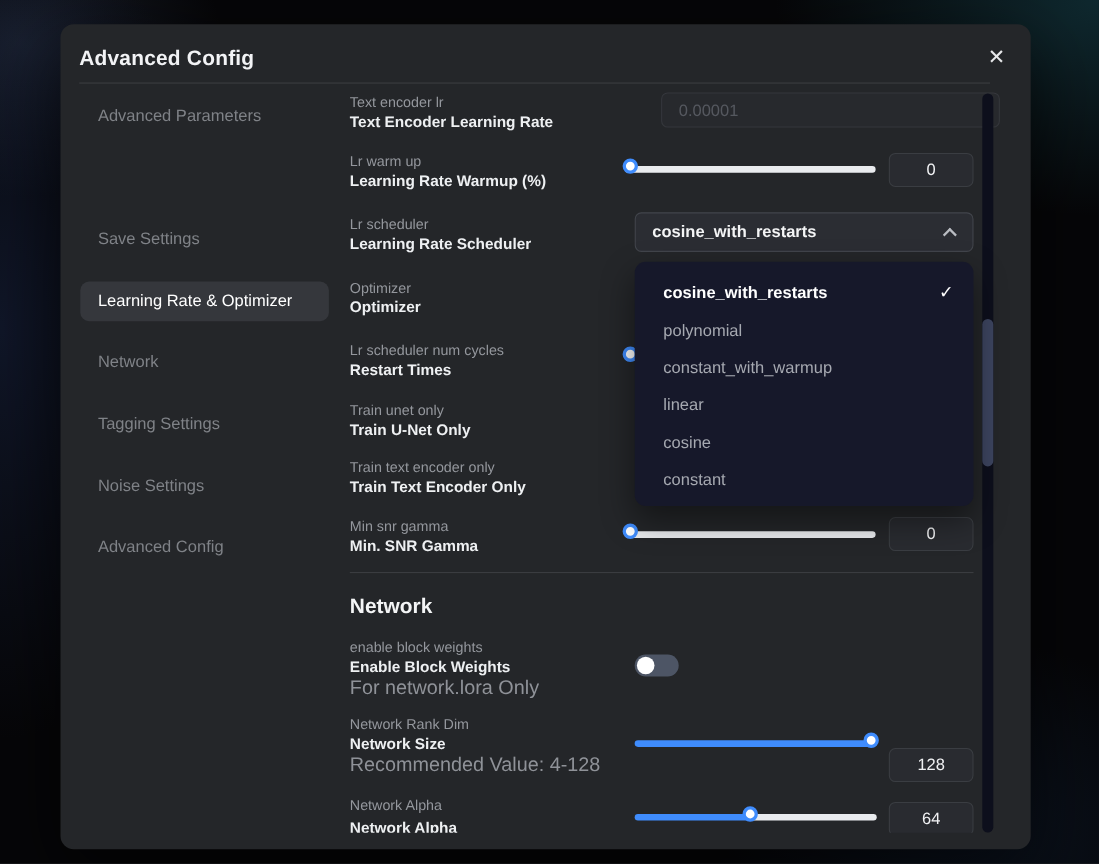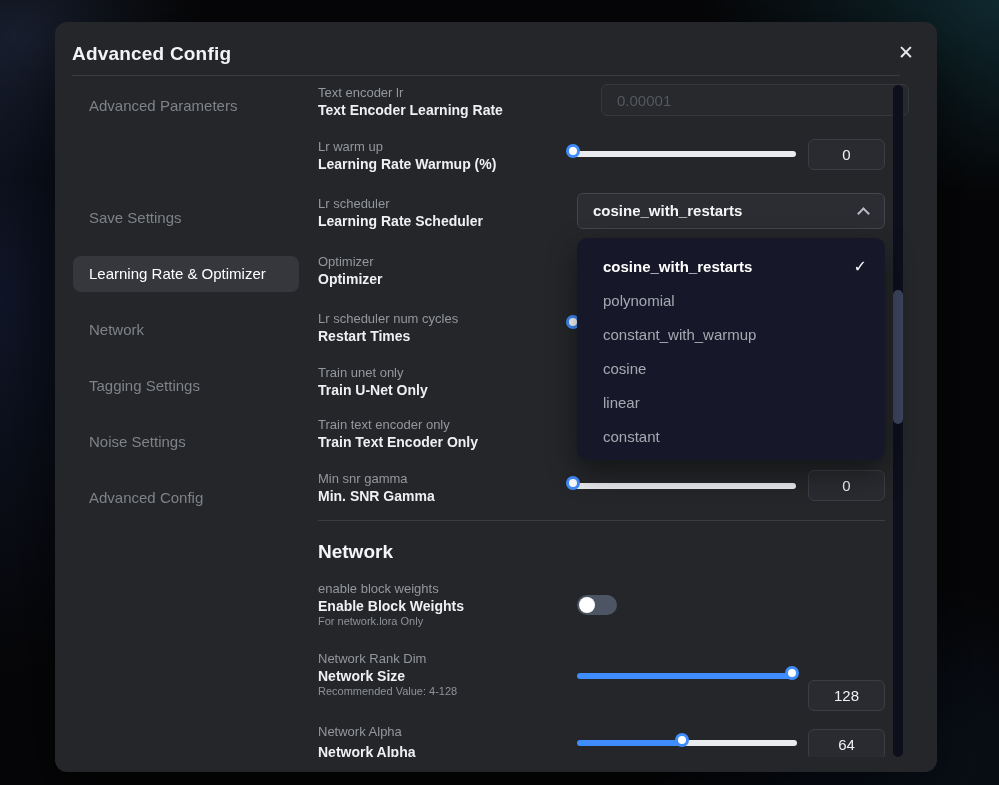--- a/index.html
+++ b/index.html
@@ -26,21 +26,21 @@
   .content{ position:absolute; left:0; top:54px; width:882px; height:681px; overflow:hidden; }
 
   
   .sbi{ position:absolute; left:18px; width:226px; height:36px; line-height:36px; padding-left:16px;
         font-size:15px; color:#7f8287; border-radius:8px; cursor:pointer; }
   .sbi.active{ background:#35373c; color:#ffffff; }
 
   
   .lbl-s{ position:absolute; left:263px; font-size:13px; color:#94979d; white-space:nowrap; }
   .lbl-b{ position:absolute; left:263px; font-size:14px; font-weight:bold; color:#eef0f2; white-space:nowrap; }
-  .lbl-h{ position:absolute; left:263px; font-size:11px; color:#8f9298; white-space:nowrap; }
+  .lbl-h{ position:absolute; left:263px; font-size:18px; color:#8f9298; white-space:nowrap; }
 
   
   .tinput{ position:absolute; left:522px; top:8px; width:308px; height:32px; background:#27292d;
            border:1px solid #35373c; border-radius:6px; color:#d7d9dc; font-size:15px; padding:0 15px;
            font-family:"Liberation Sans","DejaVu Sans",sans-serif; outline:none;margin-left:24px; }
   .tinput::placeholder{ color:#55585f; }
 
   .track{ position:absolute; height:6px; border-radius:3px; background:#e9ebee; }
   .track.blue{ background:#3f8cfd; }
   .track.half{ background:linear-gradient(to right,#3f8cfd 0 49%, #e9ebee 49% 100%); }
@@ -124,22 +124,22 @@
     <div class="thumb" style="left:511px;top:400px"></div>
     <div class="vbox" style="top:394px">0</div>
 
     <div class="panel">
       <div class="opt sel">
         <span>cosine_with_restarts</span>
         <span class="check">✓</span>
       </div>
       <div class="opt"><span>polynomial</span></div>
       <div class="opt"><span>constant_with_warmup</span></div>
+      <div class="opt"><span>linear</span></div>
       <div class="opt"><span>cosine</span></div>
-      <div class="opt"><span>linear</span></div>
       <div class="opt"><span>constant</span></div>
     </div>
 
     <div class="divider2"></div>
     <div class="sect">Network</div>
 
     <span class="lbl-s" style="top:505px">enable block weights</span>
     <span class="lbl-b" style="top:522px">Enable Block Weights</span>
     <span class="lbl-h" style="top:539px">For network.lora Only</span>
     <div class="toggle">

